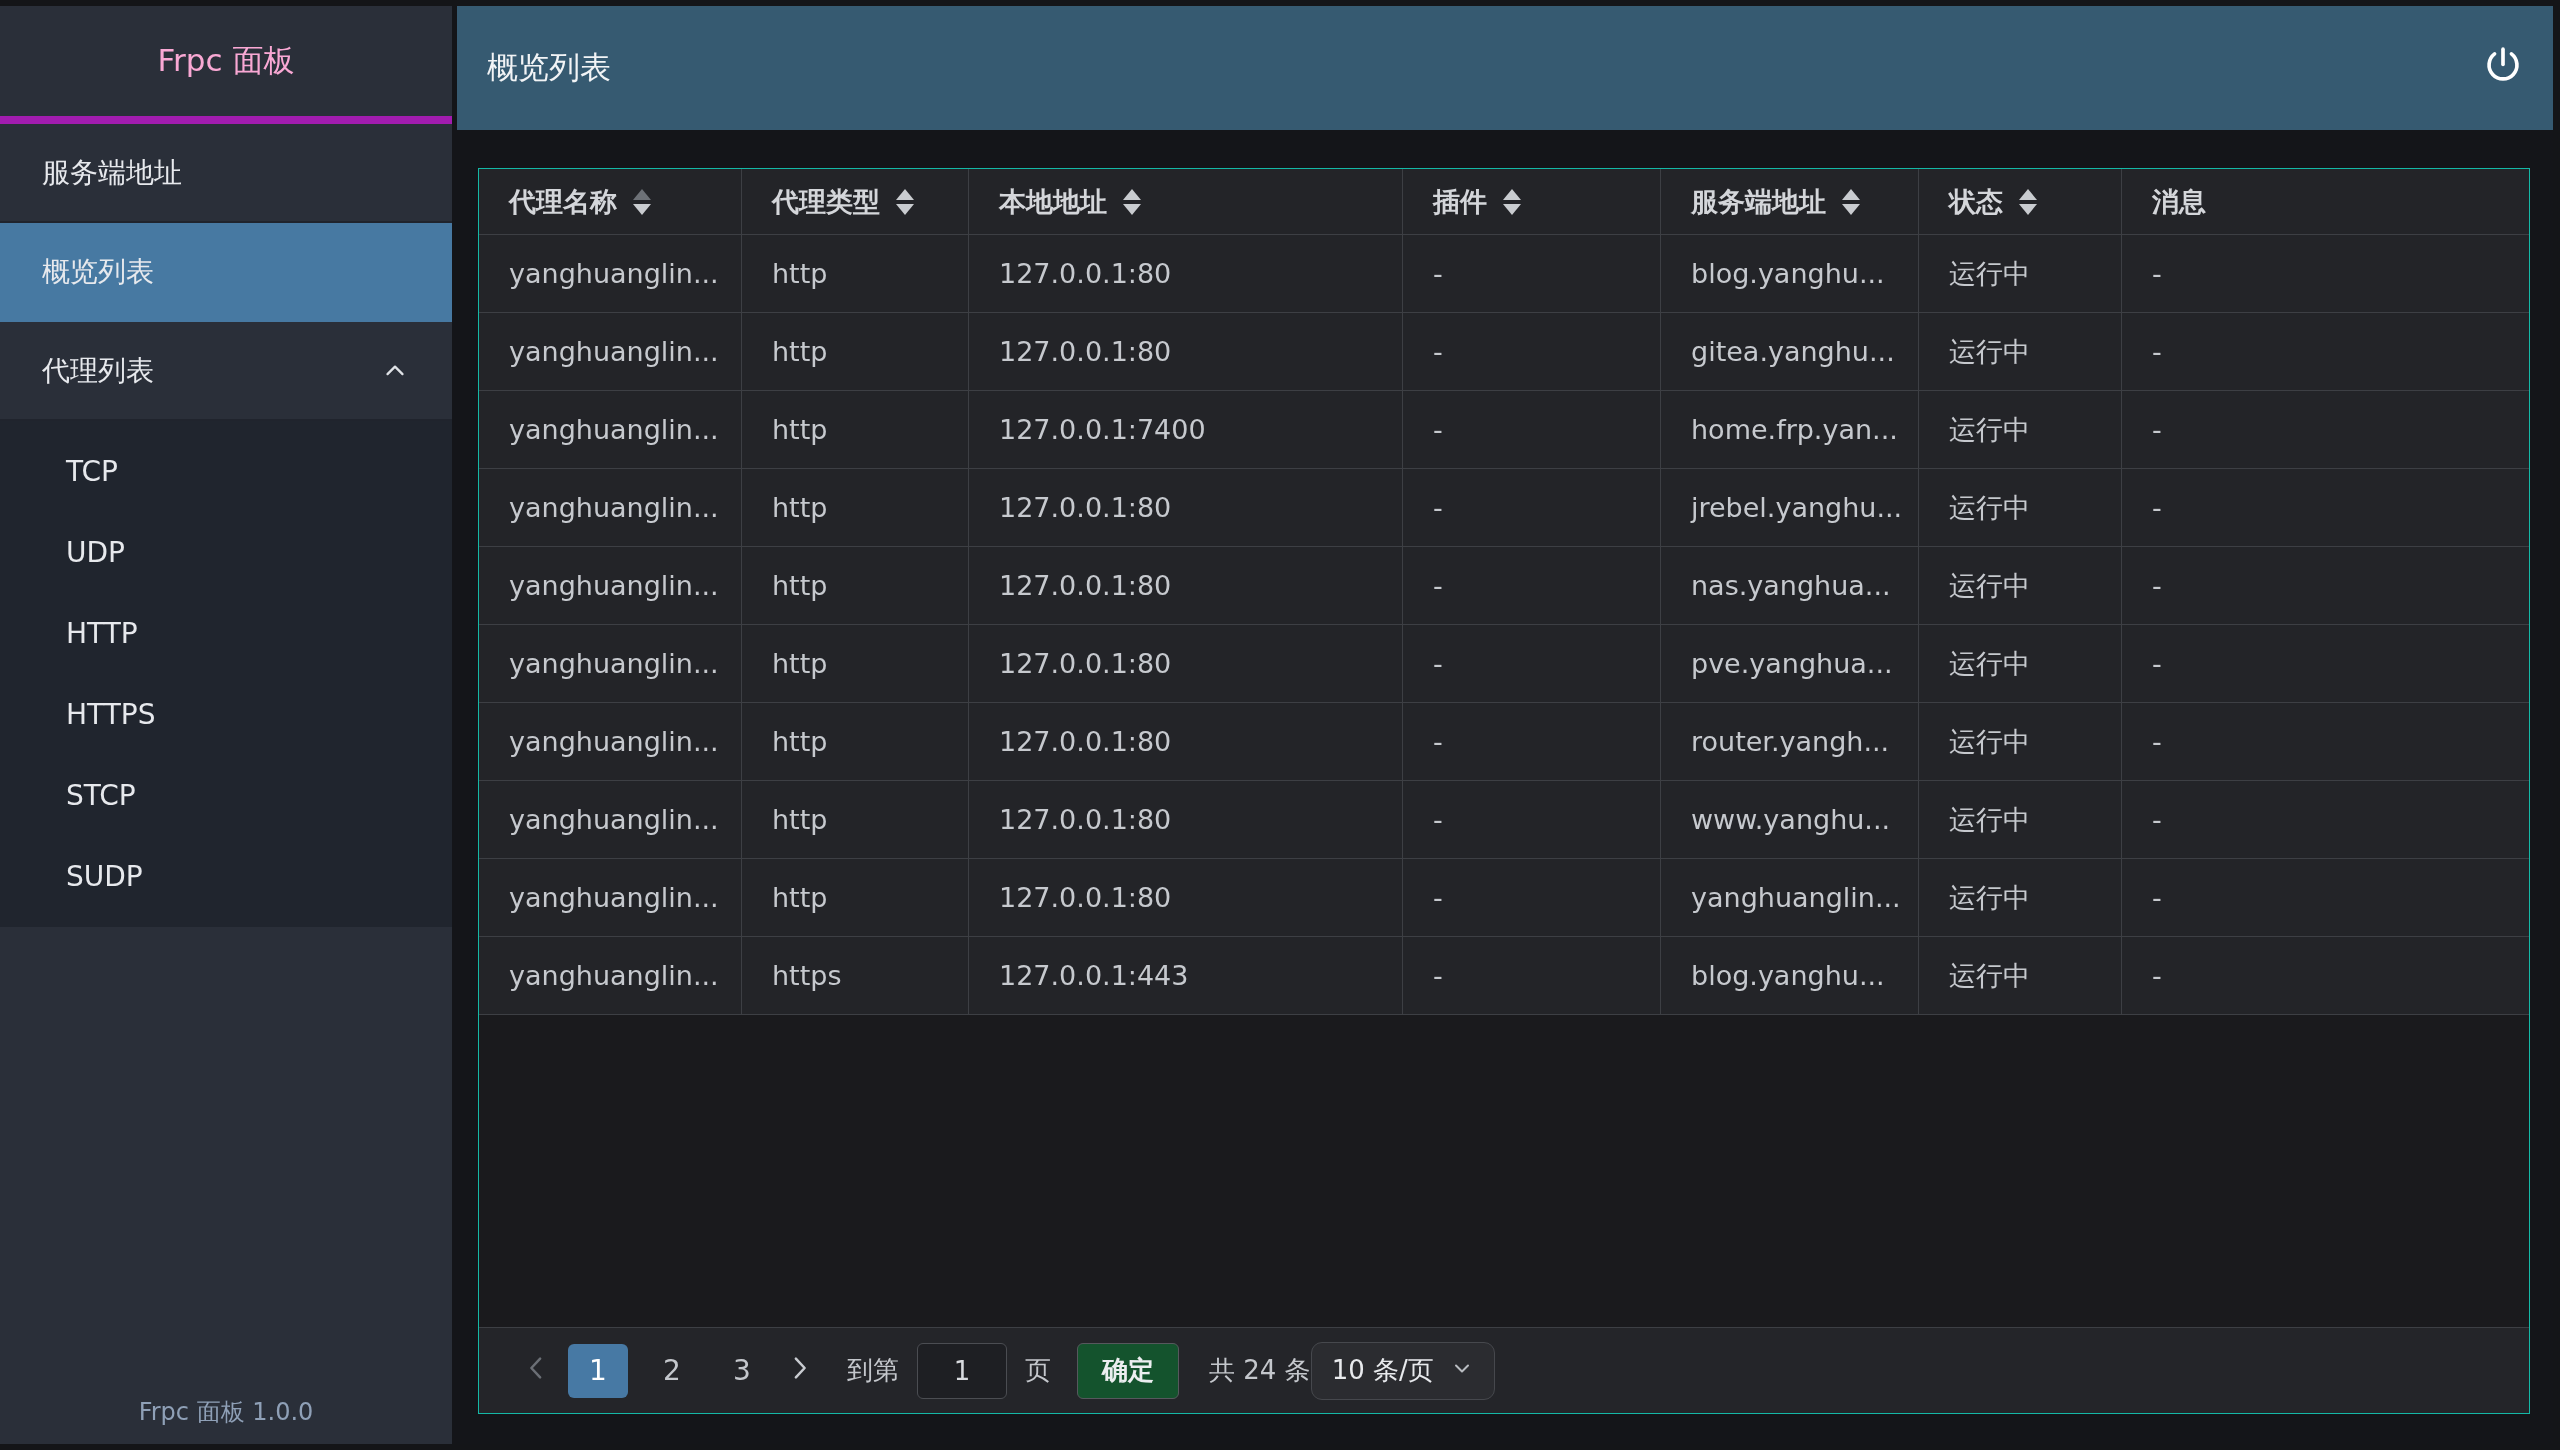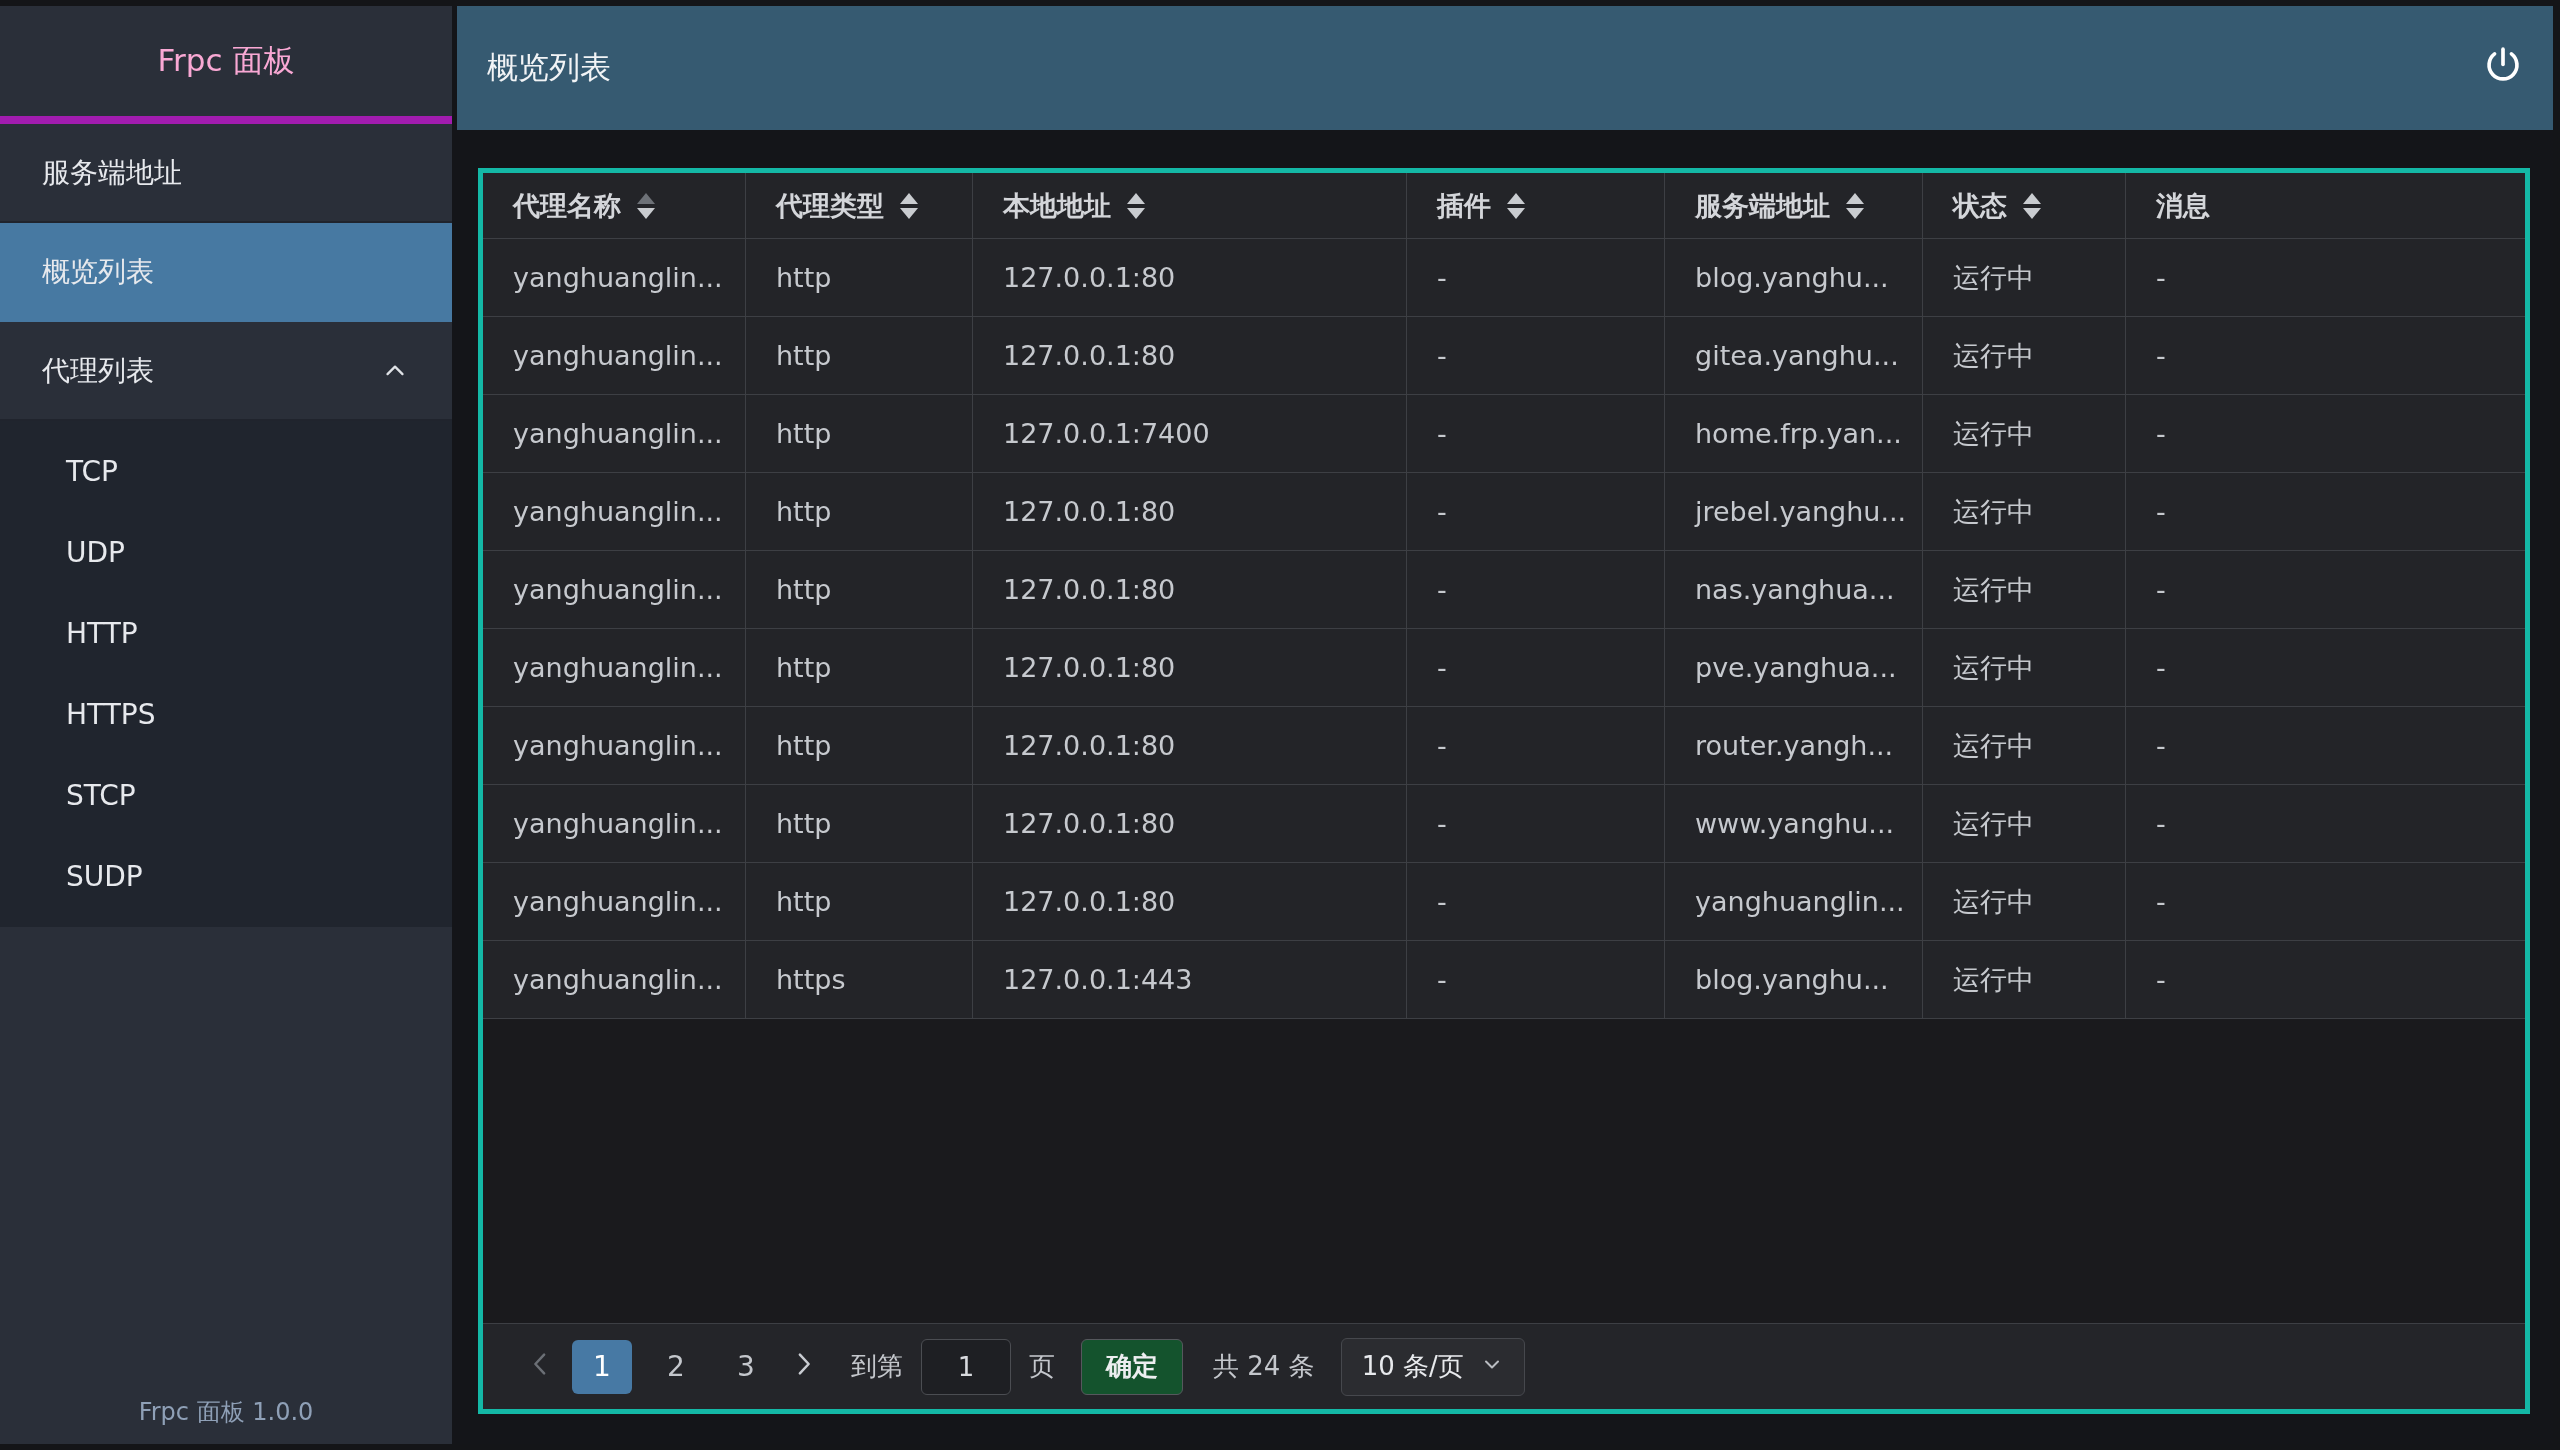--- a/index.html
+++ b/index.html
@@ -42,21 +42,21 @@
   }
   .topbar-title { color: #f2f4f6; font-size: 31px; }
   .power-btn {
     margin-left: auto; width: 56px; height: 56px; display: flex; align-items: center;
     justify-content: center; cursor: pointer;
   }
 
   .main { flex: 1; position: relative; background: #141519; }
   .card {
     position: absolute; left: 26px; top: 38px; right: 23px; bottom: 30px;
-    border: 5px solid #14b8a6; background: #1a1a1d;
+    border: 1px solid #14b8a6; background: #1a1a1d;
   }
 
   
   .tbl-row { display: grid; grid-template-columns: 263px 227px 434px 258px 258px 203px minmax(0,1fr); }
   .th, .td {
     display: flex; align-items: center; padding: 0 18px 0 30px;
     background: #232428; border-right: 1px solid #3d3f44; border-bottom: 1px solid #3d3f44;
     white-space: nowrap; overflow: hidden;
   }
   .th:last-child, .td:last-child { border-right: none; }
@@ -88,22 +88,22 @@
     border-radius: 6px; color: #d8dade; font-size: 26px; text-align: center;
     font-family: inherit; outline: none;
   }
   .pg-confirm {
     margin-left: 26px; height: 56px; padding: 0 24px; background: #14532d;
     border: 1px solid #56585d; border-radius: 6px; color: #eceef0; font-size: 26px;
     font-weight: bold; display: flex; align-items: center; cursor: pointer;
   }
   .pg-total { margin-left: 30px; }
   .pg-size {
-    margin-left: 26px; height: 58px; padding: 0 20px; background: #2b2c30;
-    border: 1px solid #46484d; border-radius: 6px; display: flex; align-items: center;
+    height: 58px; padding: 0 20px; background: #2b2c30;
+    border: 1px solid #46484d; border-radius: 11px; display: flex; align-items: center;
     gap: 16px; color: #e8eaed; cursor: pointer;
   }
 </style>
 </head>
 <body>
 
 <div class="frame">
 
   <div class="sidebar">
     <div class="side-title">Frpc 面板</div>

